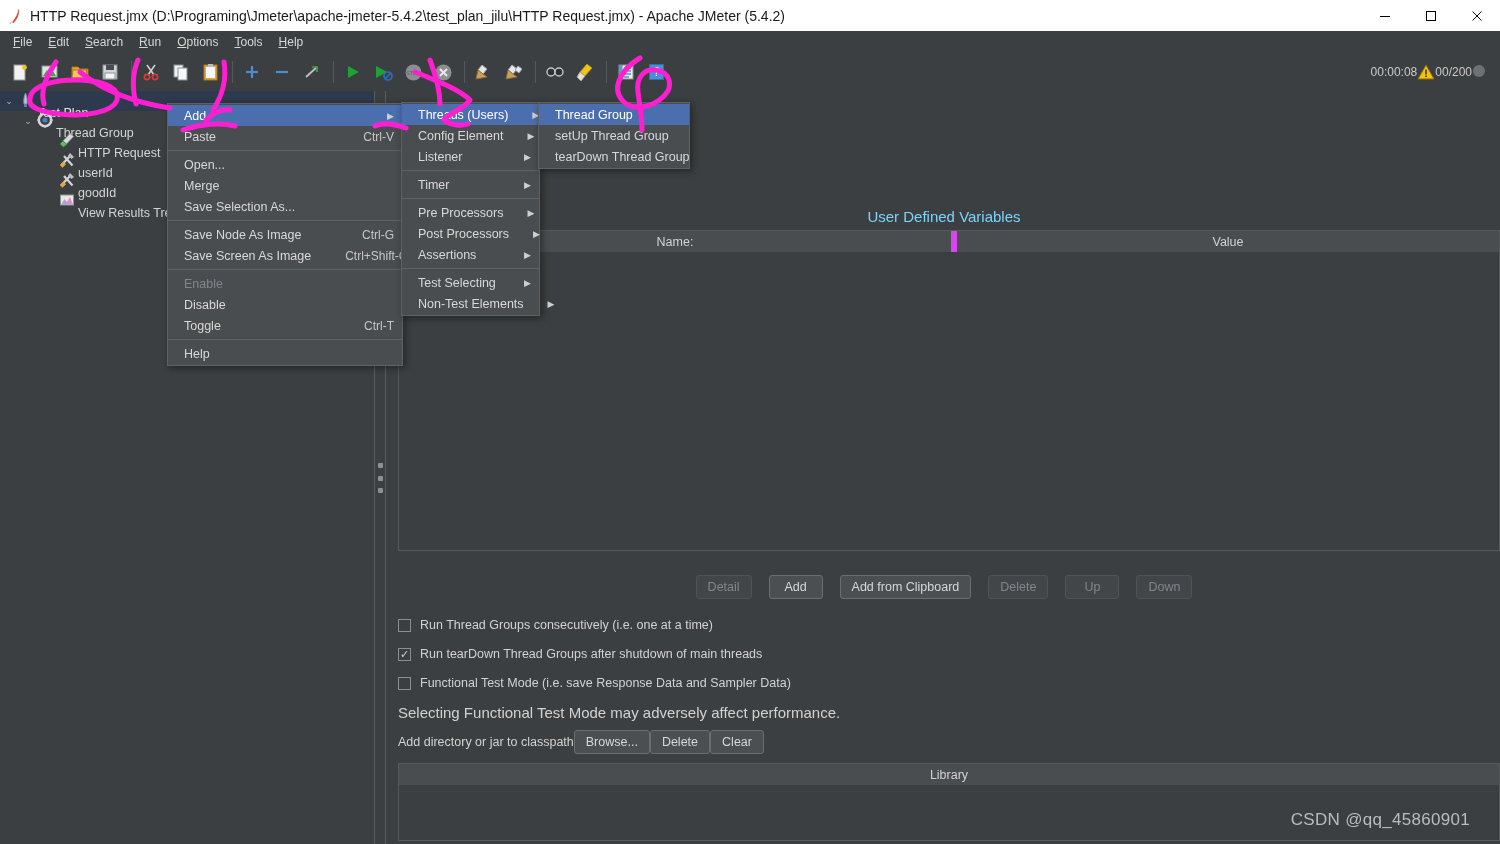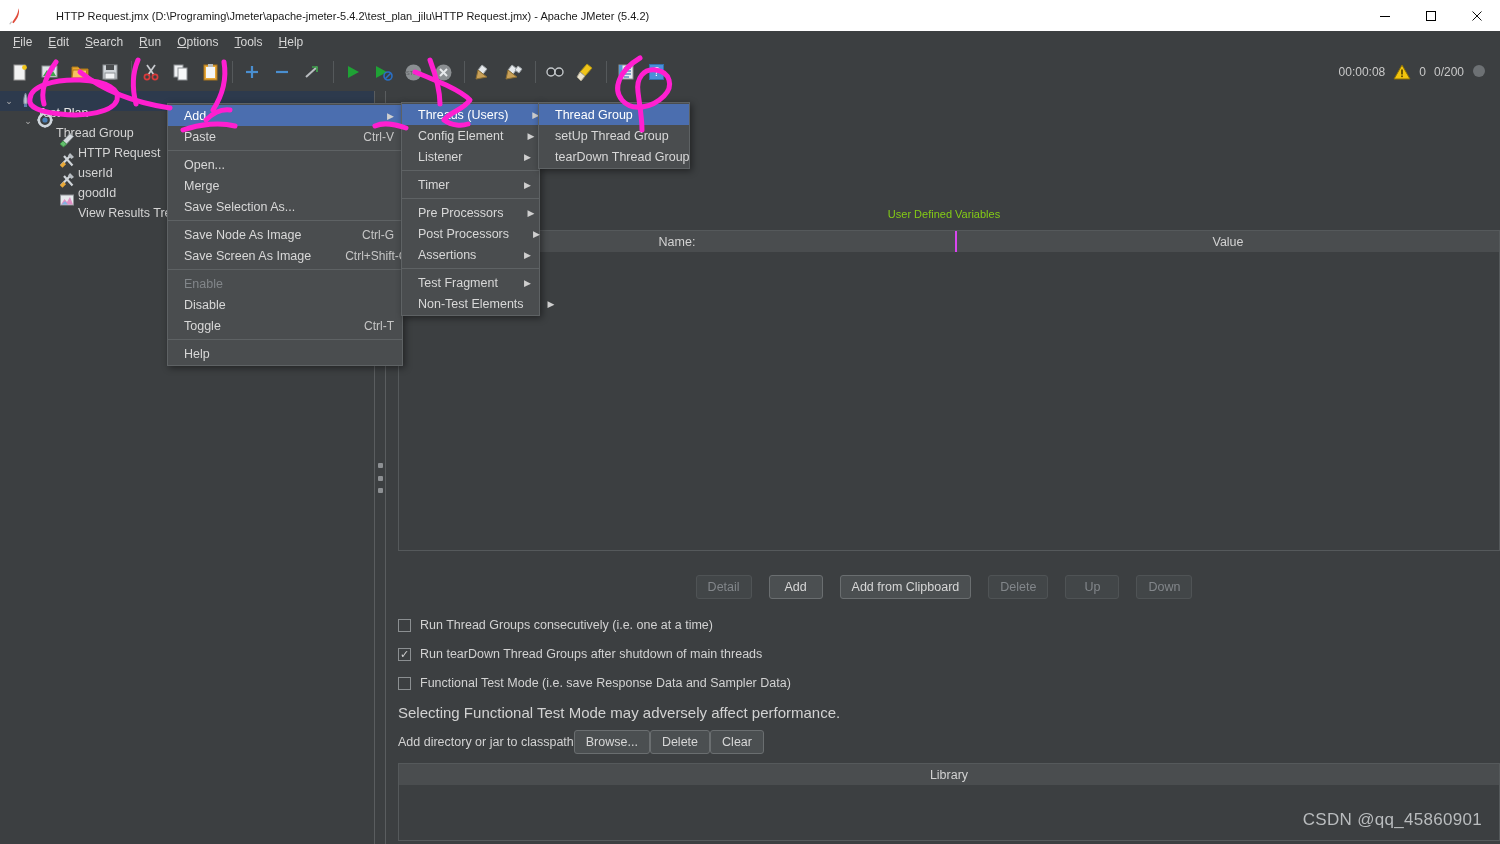--- a/index.html
+++ b/index.html
@@ -21,23 +21,22 @@
   
   .titlebar {
     position: absolute; left: 0; top: 0; width: 1500px; height: 31px;
     background: #ffffff;
     display: flex; align-items: center;
   }
   .titlebar .tb-icon {
     width: 30px; height: 31px; display: flex; align-items: center; justify-content: center;
   }
   .titlebar .tb-title {
-    font-size: 11px; color: #1a1a1a; white-space: nowrap;
+    font-size: 14px; color: #1a1a1a; white-space: nowrap;
     font-family: "Liberation Sans", sans-serif;
-    margin-left: 26px;
   }
   .win-ctrls { position: absolute; right: 0; top: 0; height: 31px; display: flex; }
   .win-btn {
     width: 46px; height: 31px; display: flex; align-items: center; justify-content: center;
     color: #111; font-size: 13px;
   }
 
   
   .menubar {
     position: absolute; left: 0; top: 31px; width: 1428px; height: 22px;
@@ -57,21 +56,21 @@
   }
   .tbtn {
     width: 28px; height: 28px; margin-right: 2px;
     display: flex; align-items: center; justify-content: center;
     font-size: 17px; line-height: 1; cursor: default;
     border-radius: 2px;
   }
   .tsep { width: 1px; height: 22px; background: #55595b; margin: 0 5px; }
   .tb-right {
     position: absolute; right: 14px; top: 0; height: 38px;
-    display: flex; align-items: center; gap: 8px;
+    display: flex; align-items: center; gap: 0;
     font-size: 12px; color: #c9c9c9;
   }
 
   
   .content {
     position: absolute; left: 0; top: 91px; width: 1500px; height: 753px;
     background: #3c3f41;
   }
   .tree-panel {
     position: absolute; left: 0; top: 0; width: 374px; height: 753px;
@@ -117,31 +116,31 @@
   }
   .pmi.hl { background: #4b6eaf; color: #ffffff; }
   .pmi.disabled { color: #82868a; }
   .pmi .accel { margin-left: auto; padding-left: 34px; font-size: 12px; color: #c6c6c6; }
   .pmi .arrow { margin-left: auto; padding-left: 24px; font-size: 9px; color: #cfcfcf; }
   .psep { height: 1px; background: #5e6264; margin: 3px 0; }
 
   
   .udv-title {
     position: absolute; left: 0; top: 117px; width: 1112px; text-align: center;
-    font-size: 11px; color: #84cc16;
+    font-size: 15px; color: #7dd3fc;
   }
   .tbl {
     position: absolute; left: 10px; top: 139px; width: 1102px;
     border: 1px solid #55595b; box-sizing: border-box;
   }
   .tbl .thead { display: flex; height: 21px; background: #4a4d4f; }
   .tbl .th {
     display: flex; align-items: center; justify-content: center;
     font-size: 12.5px; color: #d2d2d2; box-sizing: border-box;
-    border-right: 2px solid #d946ef;
+    border-right: 6px solid #d946ef;
   }
   .tbl .th:last-child { border-right: none; }
   .tbl .tbody { height: 298px; background: #3c3f41; }
 
   .btnrow {
     position: absolute; left: 0; top: 484px; width: 1112px;
     display: flex; justify-content: center; gap: 17px;
   }
   .jbtn {
     min-width: 54px; height: 24px; padding: 0 11px;
@@ -170,21 +169,21 @@
   }
   .libtbl {
     position: absolute; left: 10px; top: 672px; width: 1102px; height: 78px;
     border: 1px solid #55595b; box-sizing: border-box;
   }
   .libtbl .lhead {
     height: 21px; background: #4a4d4f; display: flex; align-items: center; justify-content: center;
     font-size: 12.5px; color: #d2d2d2;
   }
   .watermark {
-    position: absolute; right: 18px; bottom: 14px;
+    position: absolute; right: 30px; bottom: 14px;
     font-size: 17px; color: #b9bcbe; letter-spacing: .3px;
   }
 
   
   .annot { position: absolute; left: 0; top: 0; width: 1500px; height: 844px; pointer-events: none; z-index: 60; }
 </style>
 </head>
 <body>
 
 <div id="app">
@@ -599,21 +598,21 @@
     <div class="pmi">
       <span>Post Processors</span>
       <span class="arrow">▶</span>
     </div>
     <div class="pmi">
       <span>Assertions</span>
       <span class="arrow">▶</span>
     </div>
     <div class="psep"></div>
     <div class="pmi">
-      <span>Test Fragment</span>
+      <span>Test Selecting</span>
       <span class="arrow">▶</span>
     </div>
     <div class="pmi">
       <span>Non-Test Elements</span>
       <span class="arrow">▶</span>
     </div>
   </div>
 
   <div class="popup" style="left:538px; top:102px; width:152px;">
     <div class="pmi hl">

